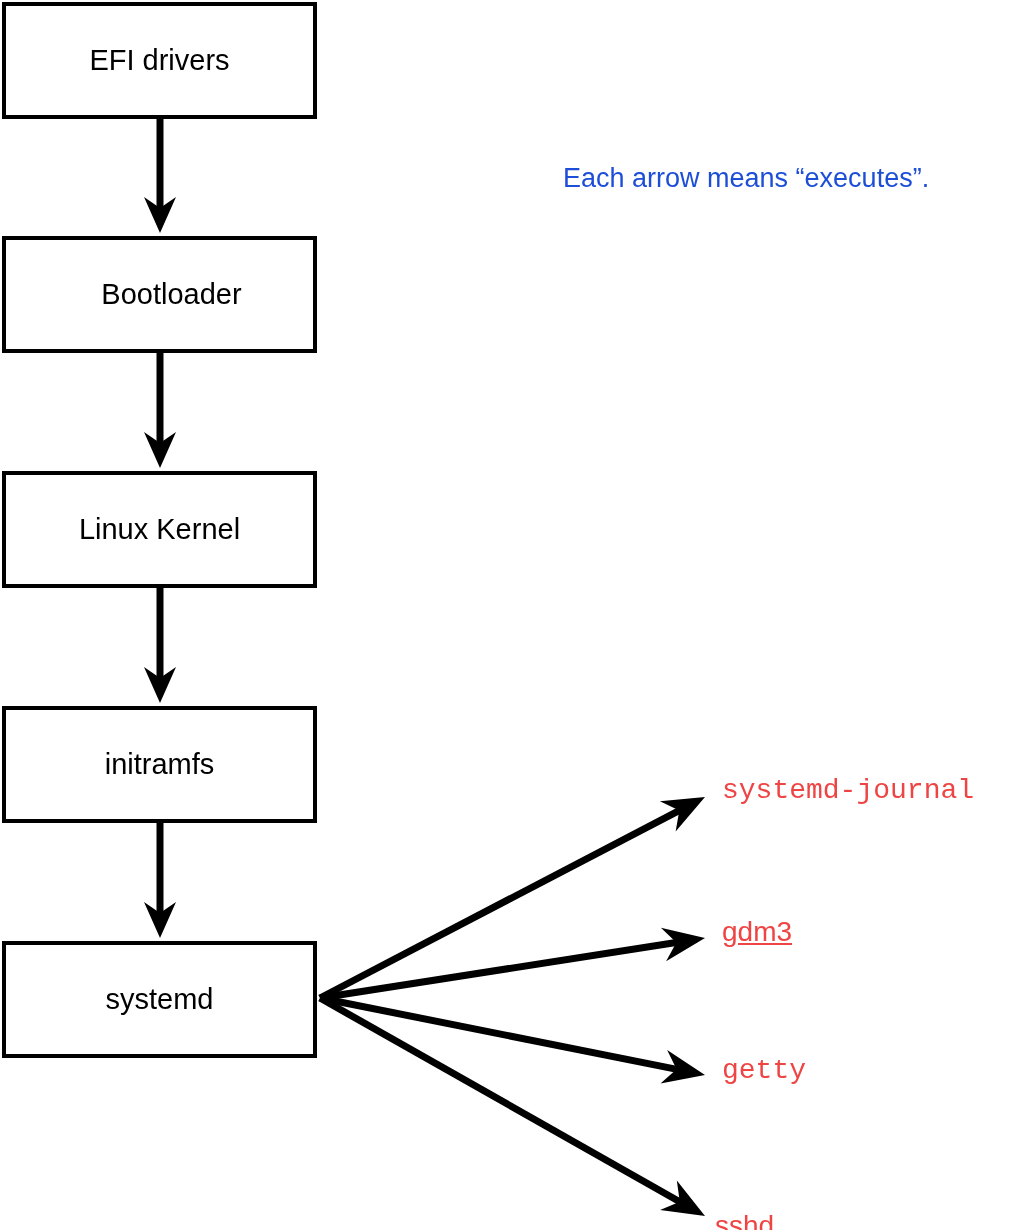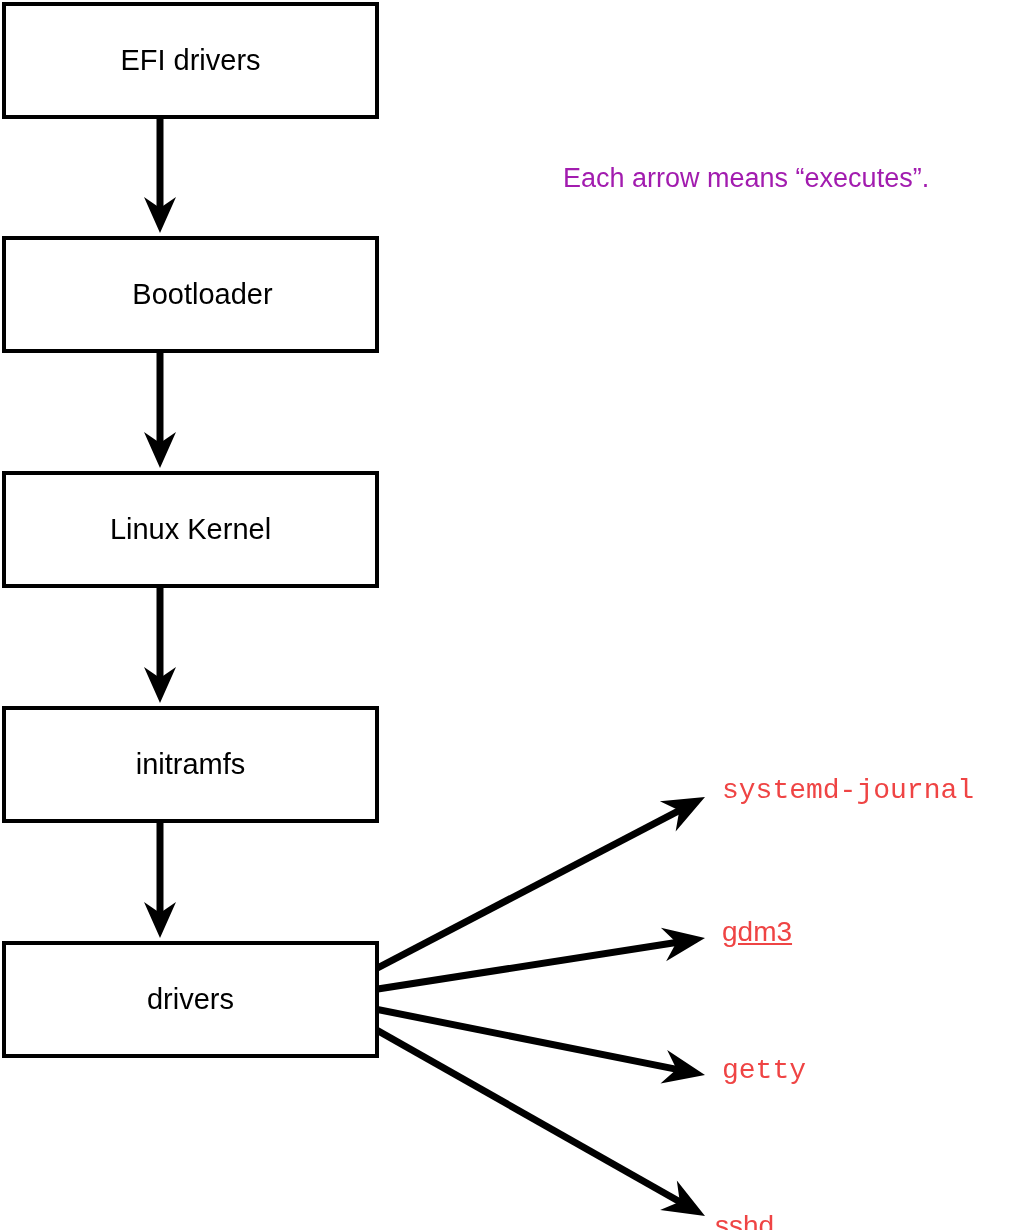--- a/index.html
+++ b/index.html
@@ -27,21 +27,21 @@
   }
   .stage-box {
     position: absolute;
     box-sizing: border-box;
     border: 4px solid #000000;
     background: #ffffff;
     display: flex;
     align-items: center;
     justify-content: center;
     left: 2px;
-    width: 377px;
+    width: 315px;
     height: 117px;
     text-align: right;
   }
   .stage-label {
     font-family: "Liberation Sans", sans-serif;
     font-size: 29px;
     color: #000000;
     line-height: 1;
     white-space: nowrap;
   }
@@ -58,21 +58,21 @@
   .leaf-label.sans {
     font-family: "Liberation Sans", sans-serif;
     text-decoration: underline;
   }
   #legend-note {
     position: absolute;
     left: 563px;
     top: 163px;
     font-family: "Liberation Sans", sans-serif;
     font-size: 27px;
-    color: #a21caf;
+    color: #1d4ed8;
     white-space: nowrap;
   }
 </style>
 </head>
 <body>
 
 <div id="diagram-root">
 
   <svg id="edge-layer" viewBox="0 0 1023 1230" aria-hidden="true">
     <g id="chain-arrow-group">
@@ -107,21 +107,21 @@
 
   <div class="stage-box" style="top:471px;">
     <span class="stage-label">Linux Kernel</span>
   </div>
 
   <div class="stage-box" style="top:706px;">
     <span class="stage-label">initramfs</span>
   </div>
 
   <div class="stage-box" style="top:941px;">
-    <span class="stage-label">drivers</span>
+    <span class="stage-label">systemd</span>
   </div>
 
   <div id="legend-note">Each arrow means “executes”.</div>
 
   <div class="leaf-label mono" style="left:722px; top:777px;">systemd-journal</div>
   <div class="leaf-label sans" style="left:722px; top:918px;">gdm3</div>
   <div class="leaf-label mono" style="left:722px; top:1057px;">getty</div>
   <div class="leaf-label sans" style="left:715px; top:1212px;">sshd</div>
 
 </div>

